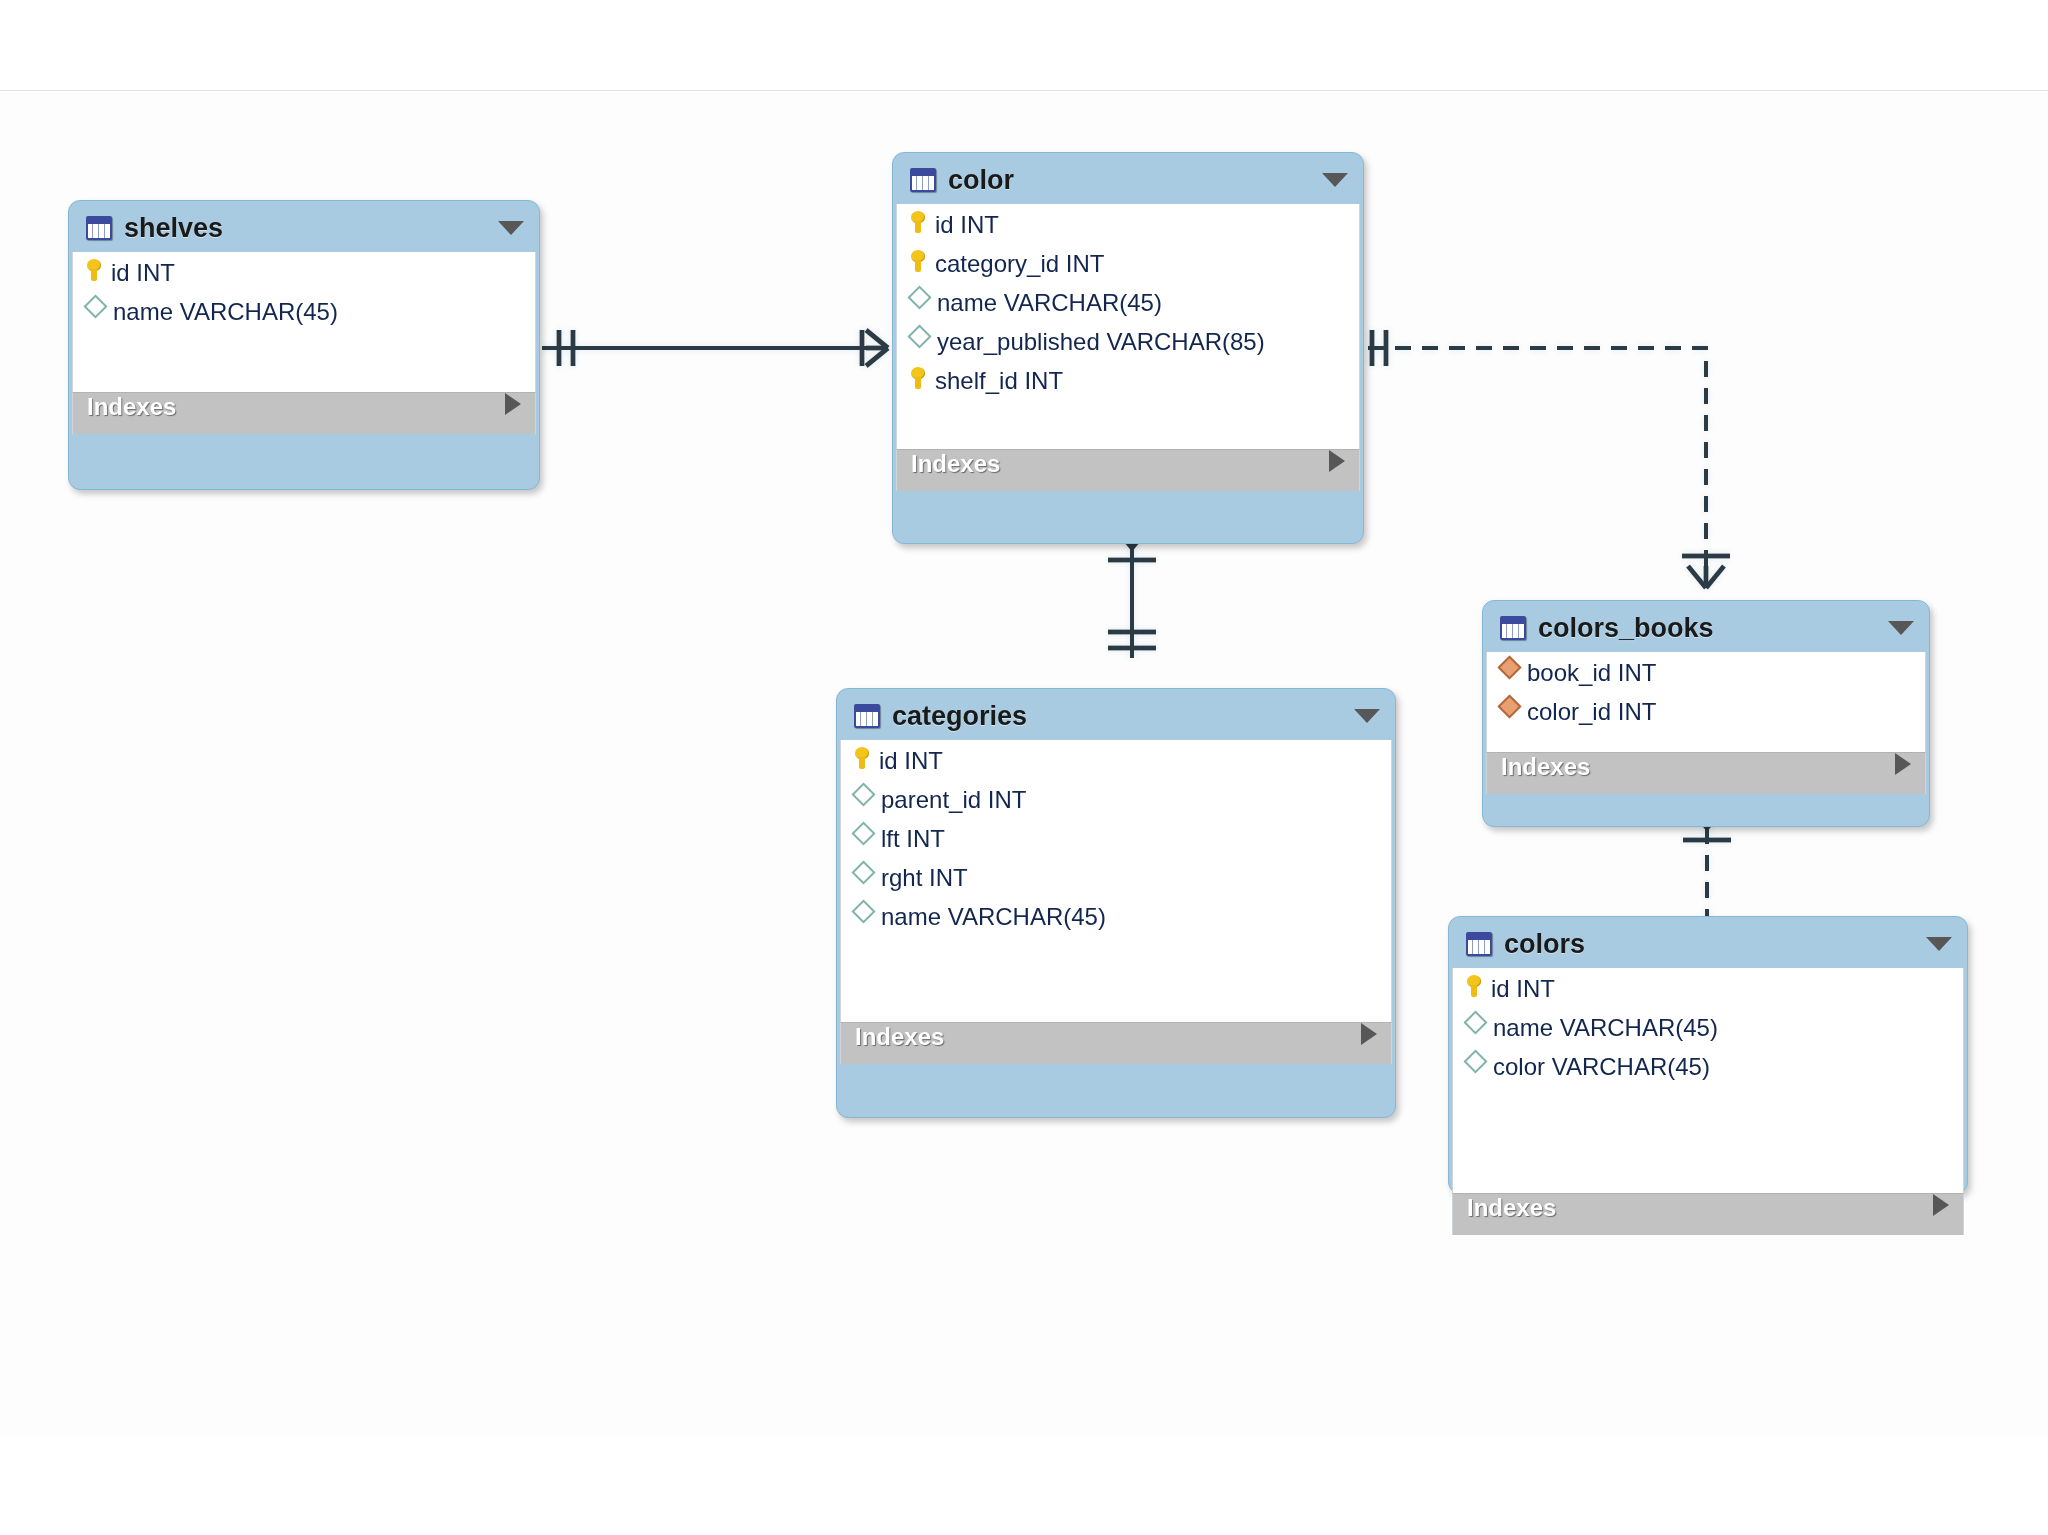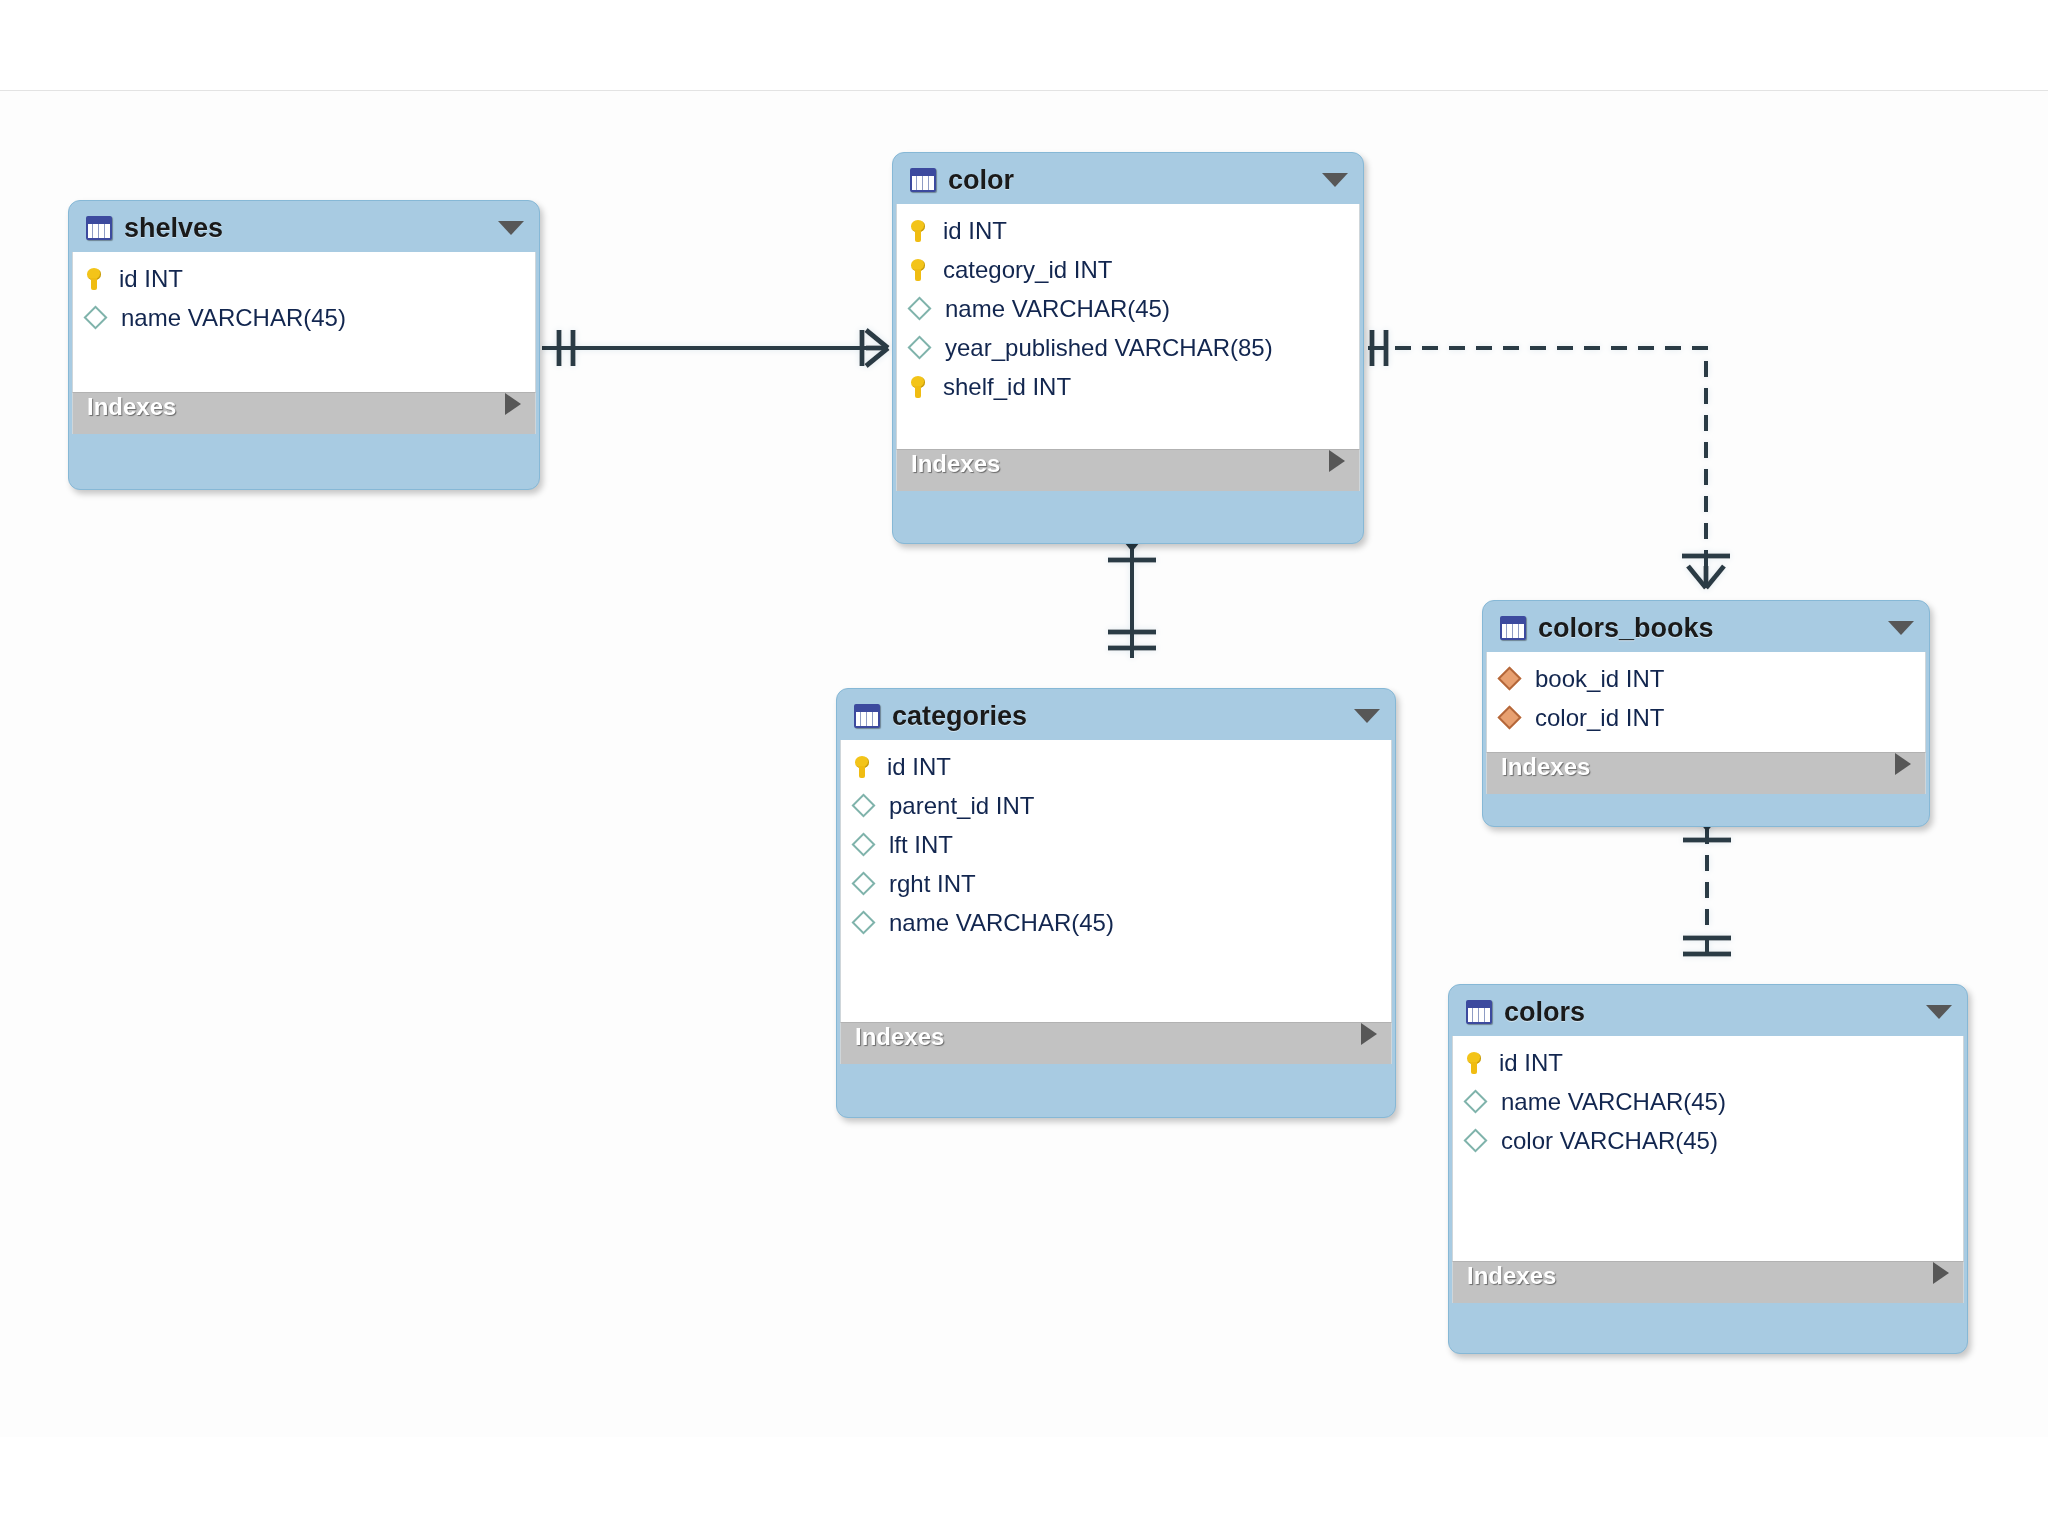--- a/index.html
+++ b/index.html
@@ -88,25 +88,24 @@
     border-top: 14px solid #575757;
   }
   .tbl-body {
     background: #ffffff;
     border-left: 1px solid #cfd6da;
     border-right: 1px solid #cfd6da;
     padding: 7px 0 6px 0;
   }
   .field-row {
     display: flex;
-    align-items: center;
+    align-items: flex-start;
     height: 39px;
     padding-left: 14px;
     white-space: nowrap;
-    gap: 8px;
   }
   .field-label {
     font-size: 24px;
     color: #12264f;
     text-shadow: 0 1px 0 rgba(255,255,255,0.6);
   }
   
   .ico-key {
     width: 14px; height: 22px;
     flex: 0 0 auto;
@@ -352,21 +351,21 @@
             <span class="ico-diamond-fk"></span>
             <span class="field-label">color_id INT</span>
           </div>
         </div>
         <div class="tbl-footer">
           <span class="footer-label">Indexes</span>
           <span class="footer-caret"></span>
         </div>
         <div class="tbl-tail"></div>
       </div>
-      <div class="table-box" style="left: 1448px; top: 984px; width: 520px; height: 370px;">
+      <div class="table-box" style="left: 1448px; top: 916px; width: 520px; height: 278px;">
         <div class="tbl-header">
           <span class="tbl-icon"></span>
           <span class="tbl-title">colors</span>
           <span class="tbl-caret"></span>
         </div>
         <div class="tbl-body" style="min-height: 225px;">
           <div class="field-row">
             <span class="ico-key"></span>
             <span class="field-label">id INT</span>
           </div>

